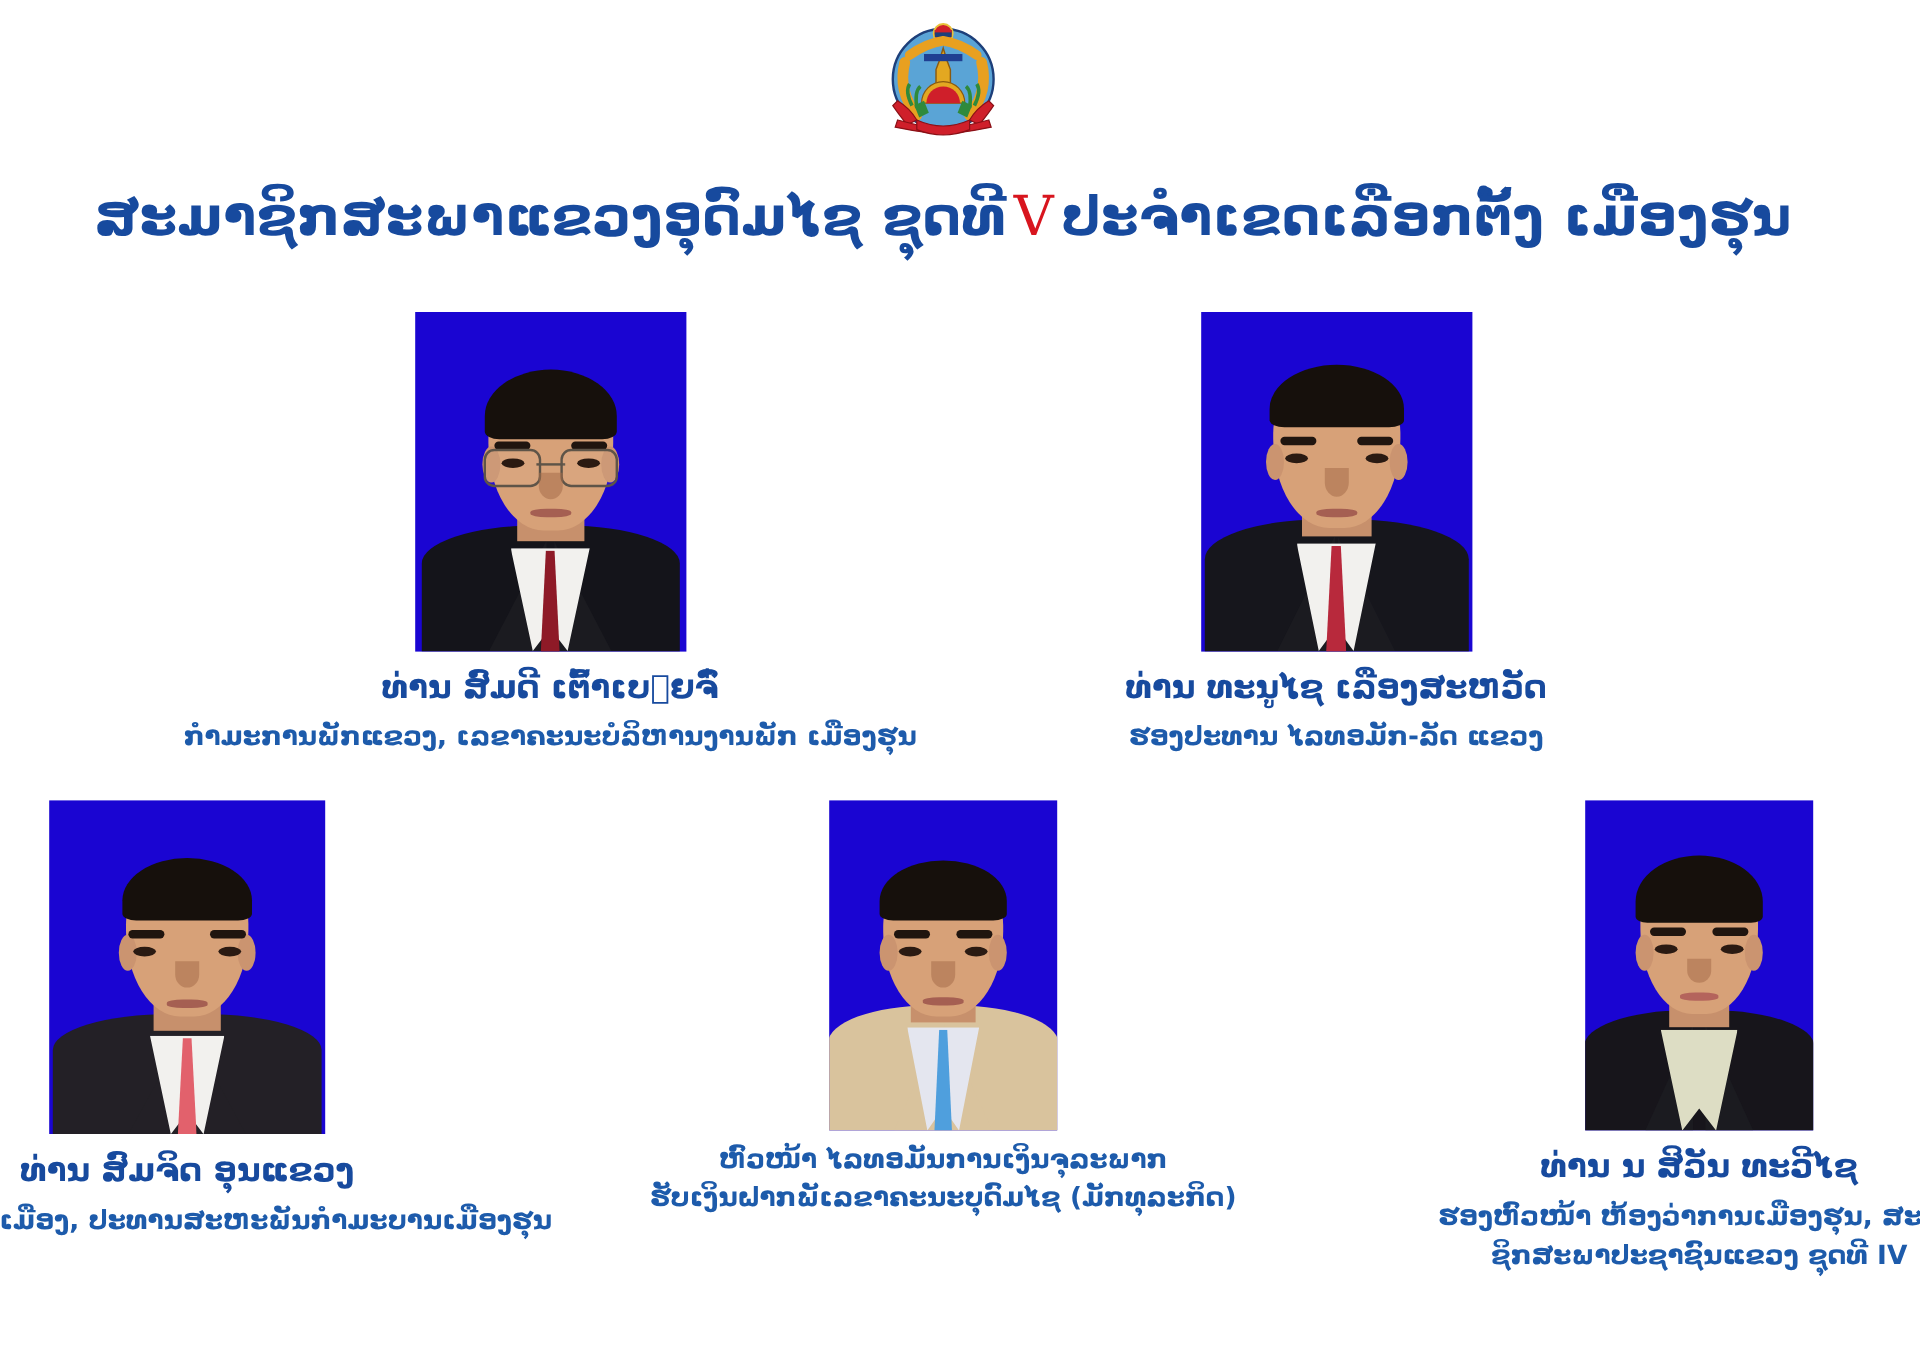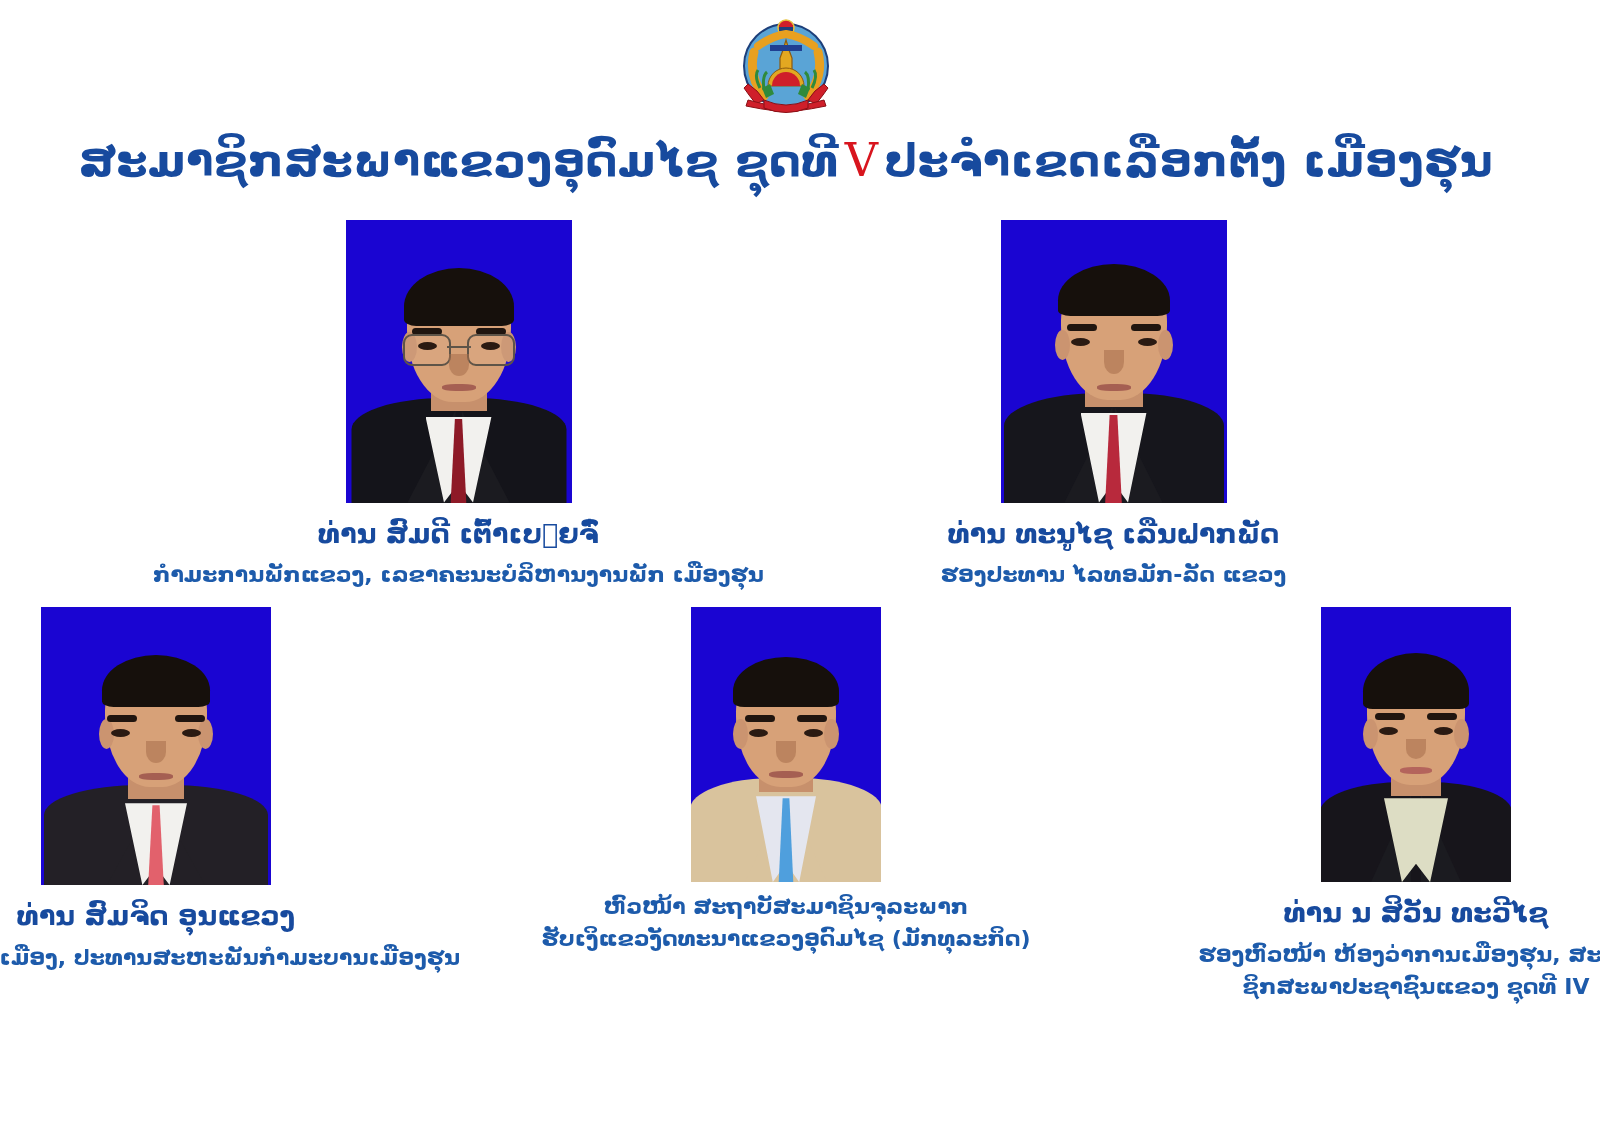--- a/index.html
+++ b/index.html
@@ -14,20 +14,21 @@
   }
 
   .poster {
     position: relative;
     width: 1572px;
     height: 1131px;
     background: #ffffff;
     display: flex;
     flex-direction: column;
     align-items: center;
+    gap: 20px;
   }
 
   
   .emblem-wrap {
     margin-top: 12px;
     width: 110px;
     height: 104px;
     display: flex;
     align-items: center;
     justify-content: center;
@@ -278,21 +279,21 @@
         <div class="ear-l" style="left:54px;top:110px;"></div>
         <div class="ear-r" style="right:54px;top:110px;"></div>
         <div class="hair" style="width:112px;height:52px;top:44px;border-radius:54% 54% 12% 12% / 76% 76% 12% 12%;"></div>
         <div class="brow-l" style="left:66px;top:104px;"></div>
         <div class="brow-r" style="right:66px;top:104px;"></div>
         <div class="eye-l" style="left:70px;top:118px;"></div>
         <div class="eye-r" style="right:70px;top:118px;"></div>
         <div class="nose" style="top:130px;height:24px;"></div>
         <div class="mouth" style="top:164px;"></div>
       </div>
-      <div class="pname">ທ່ານ  ທະນູໄຊ ເລືນຝາກພັດ</div>
+      <div class="pname">ທ່ານ  ທະນູໄຊ ເລືອງສະຫວັດ</div>
       <div class="prole">
         <div>ຮອງປະທານ ໄລທອມັກ-ລັດ ແຂວງ</div>
       </div>
     </div>
 
   </div>
 
   <div class="row row-bottom">
 
     <div class="person">
@@ -333,22 +334,22 @@
         <div class="ear-r" style="right:42px;top:112px;"></div>
         <div class="hair" style="width:106px;height:50px;top:50px;border-radius:56% 56% 12% 12% / 76% 76% 12% 12%;"></div>
         <div class="brow-l" style="left:54px;top:108px;"></div>
         <div class="brow-r" style="right:54px;top:108px;"></div>
         <div class="eye-l" style="left:58px;top:122px;"></div>
         <div class="eye-r" style="right:58px;top:122px;"></div>
         <div class="nose" style="top:134px;height:22px;"></div>
         <div class="mouth" style="top:164px;"></div>
       </div>
       <div class="prole">
-        <div>ຫົວໜ້າ ສະຖາບັສະມາຊິນຈຸລະພາກ</div>
-        <div>ຮັບເງິແຂວງັດທະນາແຂວງອຸດົມໄຊ (ມັກທຸລະກິດ)</div>
+        <div>ຫົວໜ້າ ໄລທອມັນການເງິນຈຸລະພາກ</div>
+        <div>ຮັບເງິນຝາກພັເລຂາຄະນະບຸດົມໄຊ (ມັກທຸລະກິດ)</div>
       </div>
     </div>
 
     <div class="person">
       <div class="portrait portrait-narrow">
         <div class="body" style="width:192px;height:100px;bottom:0;background:#17151b;"></div>
         <div class="lapel-l" style="left:50px;bottom:0;height:88px;width:40px;"></div>
         <div class="lapel-r" style="right:50px;bottom:0;height:88px;width:40px;"></div>
         <div class="shirt" style="width:64px;height:84px;bottom:0;background:#ddddc4;"></div>
         <div class="tie" style="width:0;height:0;"></div>

